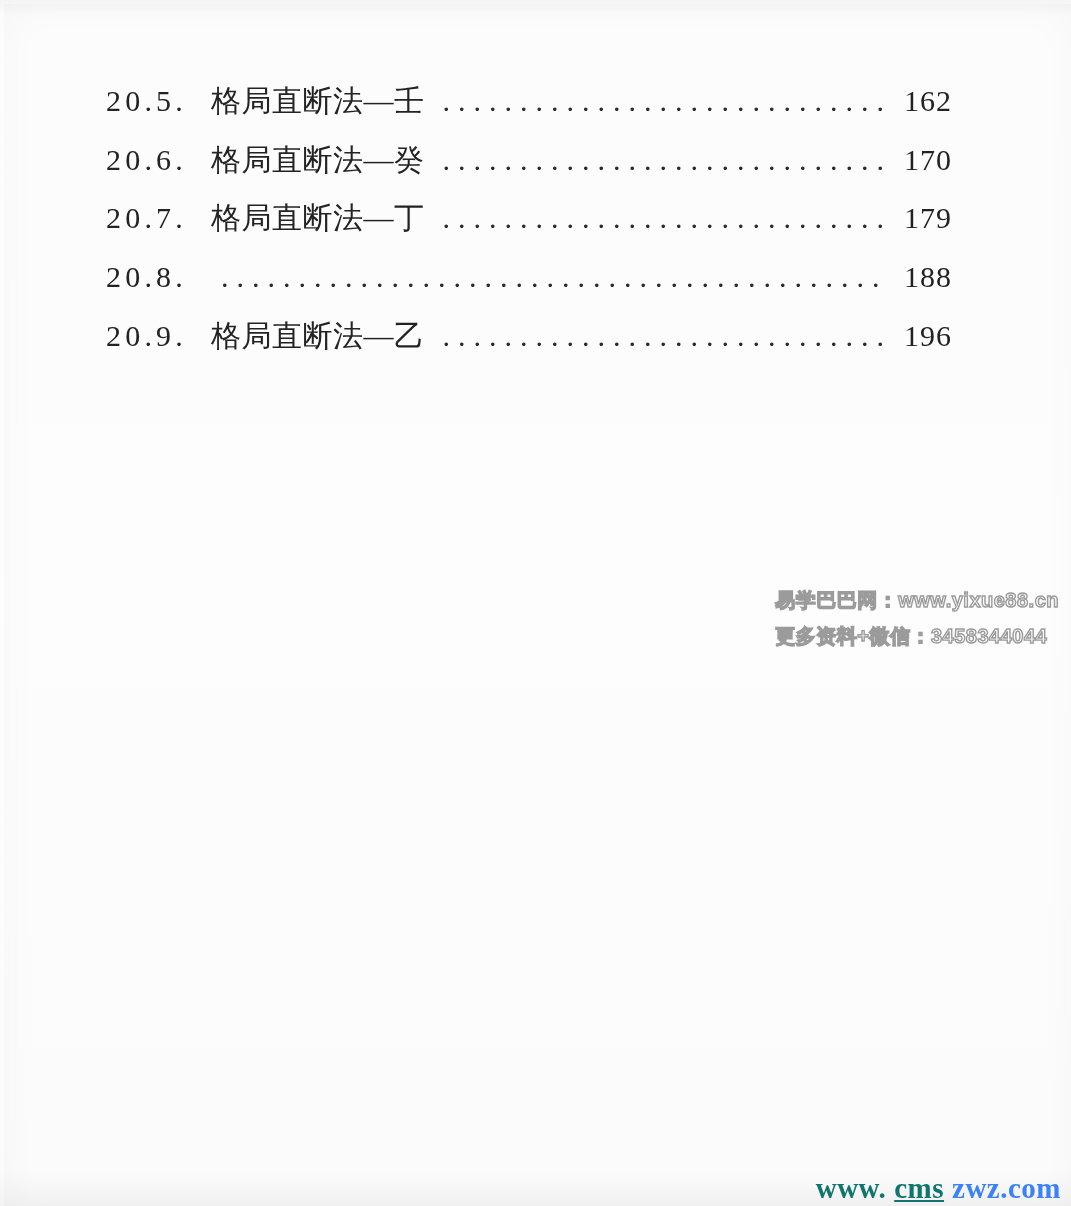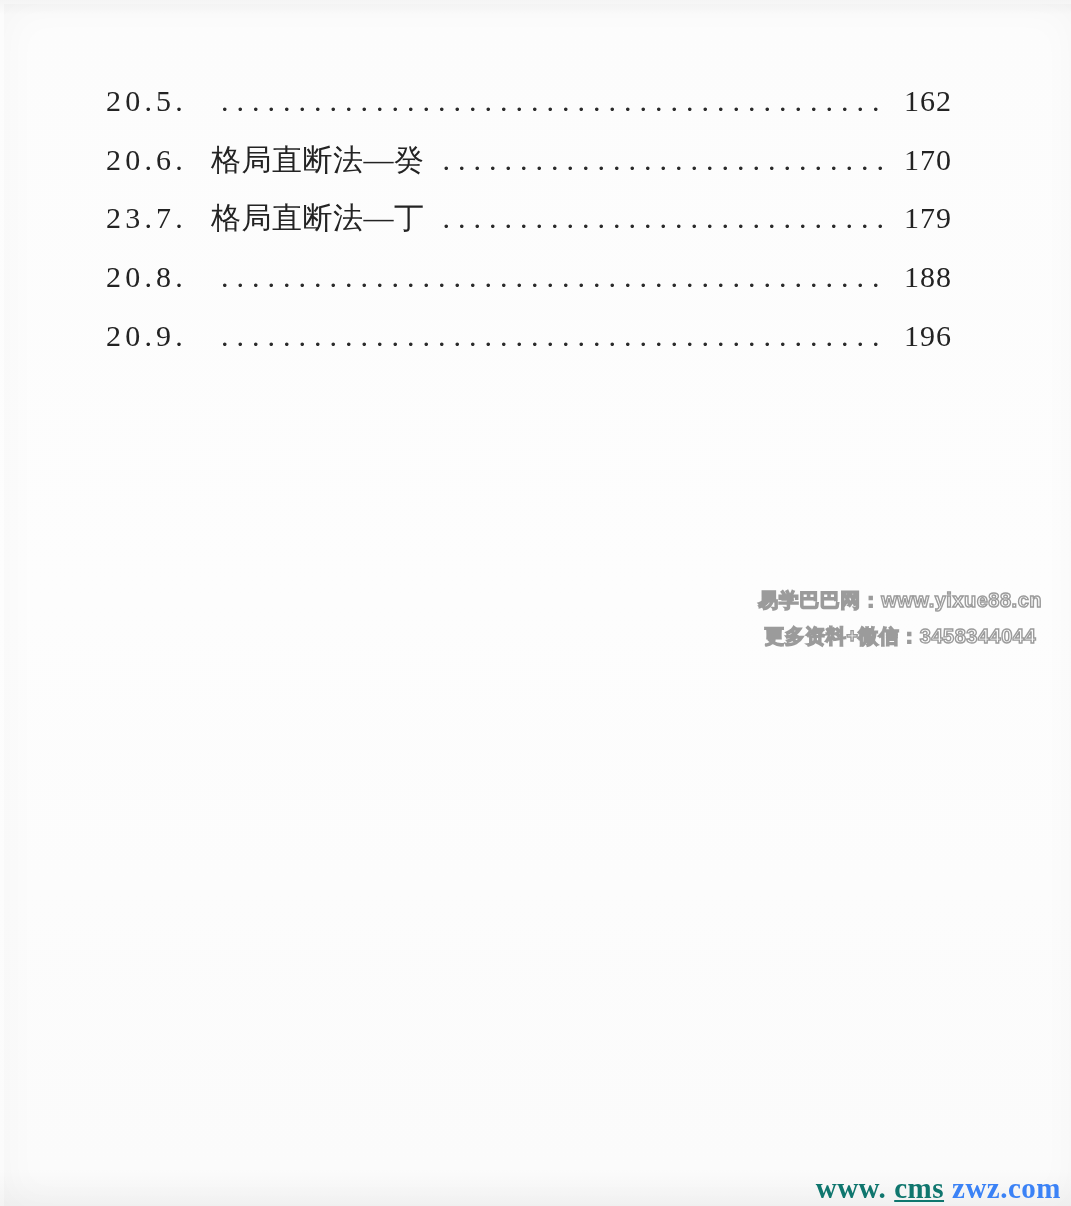--- a/index.html
+++ b/index.html
@@ -52,22 +52,22 @@
   }
   .toc-page {
     margin-left: 12px;
     white-space: nowrap;
     letter-spacing: 1px;
   }
   
   .watermark {
     position: absolute;
     top: 574px;
-    right: 25px;
-    text-align: center;
+    right: 8px;
+    text-align: left;
     font-family: "Liberation Sans", "DejaVu Sans", sans-serif;
     font-weight: bold;
     font-size: 20px;
     line-height: 28px;
     color: #fdfdfd;
     -webkit-text-stroke: 1.4px #9b9b9b;
     letter-spacing: 0.5px;
   }
   
   .footer-url {
@@ -83,46 +83,48 @@
 </style>
 </head>
 <body>
 
 <div class="page">
 
   <div class="toc">
 
     <div class="toc-row">
       <span class="toc-no">20.5.</span>
+      <span class="toc-title">格局直断法—壬</span>
       <span class="toc-dots">.............................................</span>
       <span class="toc-page">162</span>
     </div>
 
     <div class="toc-row">
       <span class="toc-no">20.6.</span>
       <span class="toc-title">格局直断法—癸</span>
       <span class="toc-dots">.............................................</span>
       <span class="toc-page">170</span>
     </div>
 
     <div class="toc-row">
-      <span class="toc-no">23.7.</span>
+      <span class="toc-no">20.7.</span>
       <span class="toc-title">格局直断法—丁</span>
       <span class="toc-dots">.............................................</span>
       <span class="toc-page">179</span>
     </div>
 
     <div class="toc-row">
       <span class="toc-no">20.8.</span>
       <span class="toc-dots">.............................................</span>
       <span class="toc-page">188</span>
     </div>
 
     <div class="toc-row">
       <span class="toc-no">20.9.</span>
+      <span class="toc-title">格局直断法—乙</span>
       <span class="toc-dots">.............................................</span>
       <span class="toc-page">196</span>
     </div>
 
   </div>
 
   <div class="watermark">
     <div>易学巴巴网：www.yixue88.cn</div>
     <div>更多资料+微信：3458344044</div>
   </div>

